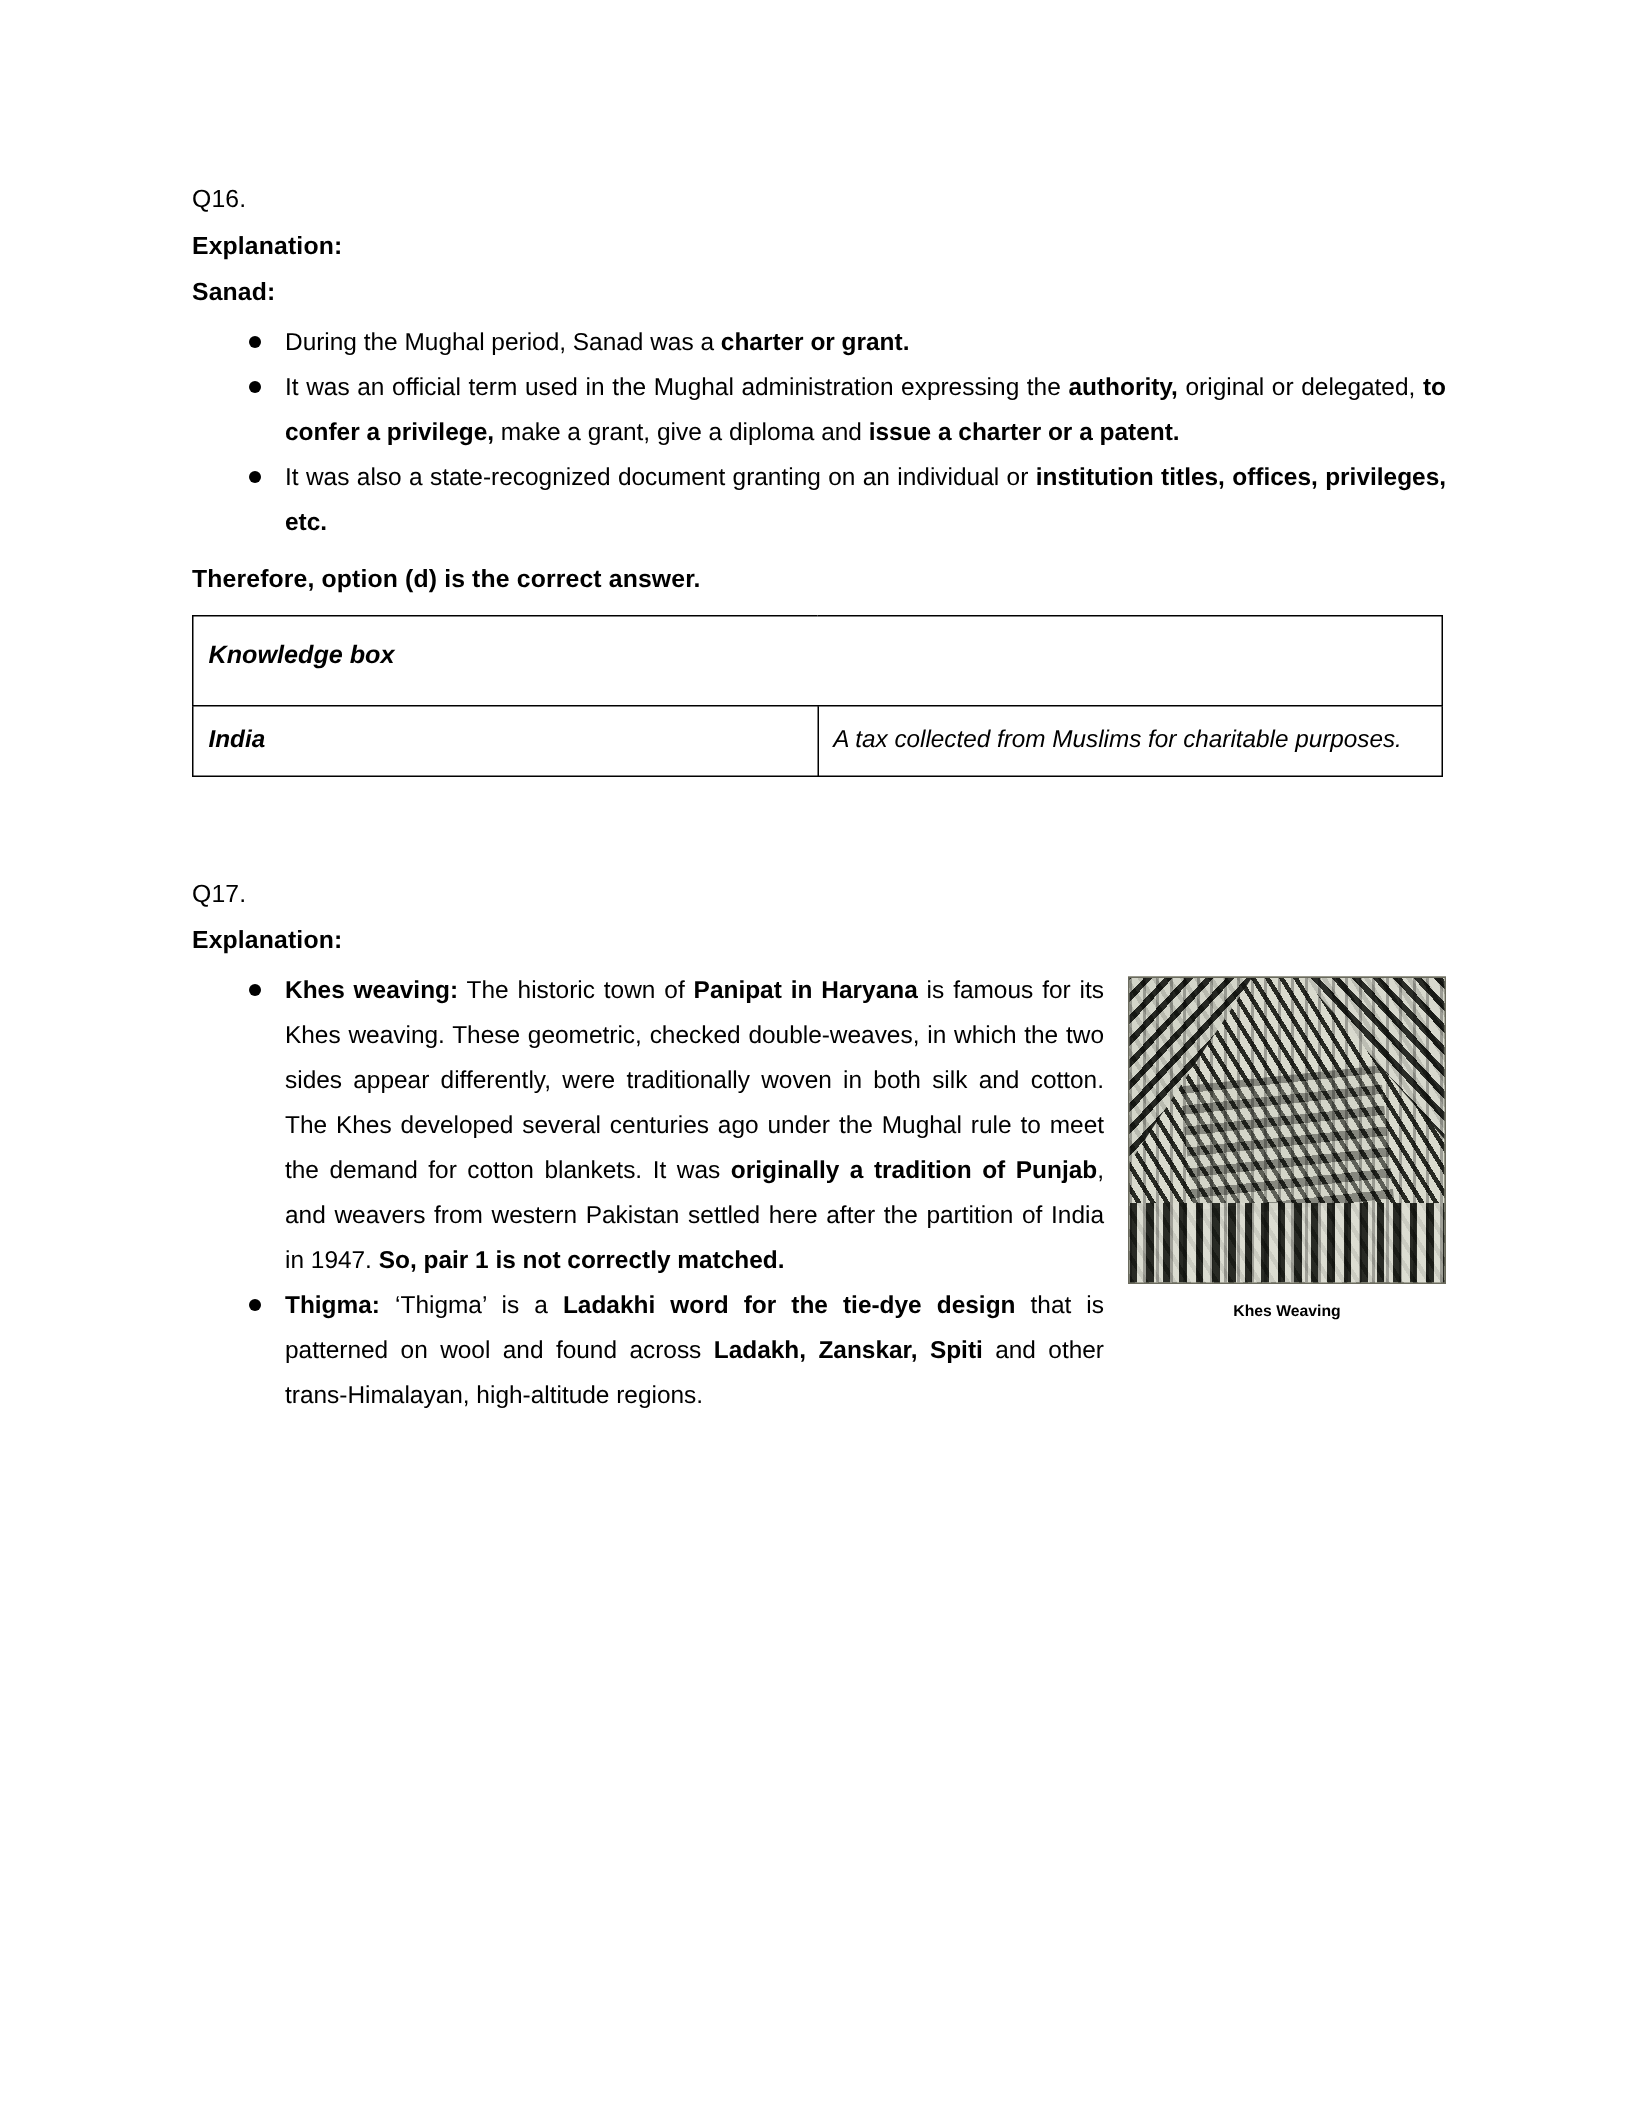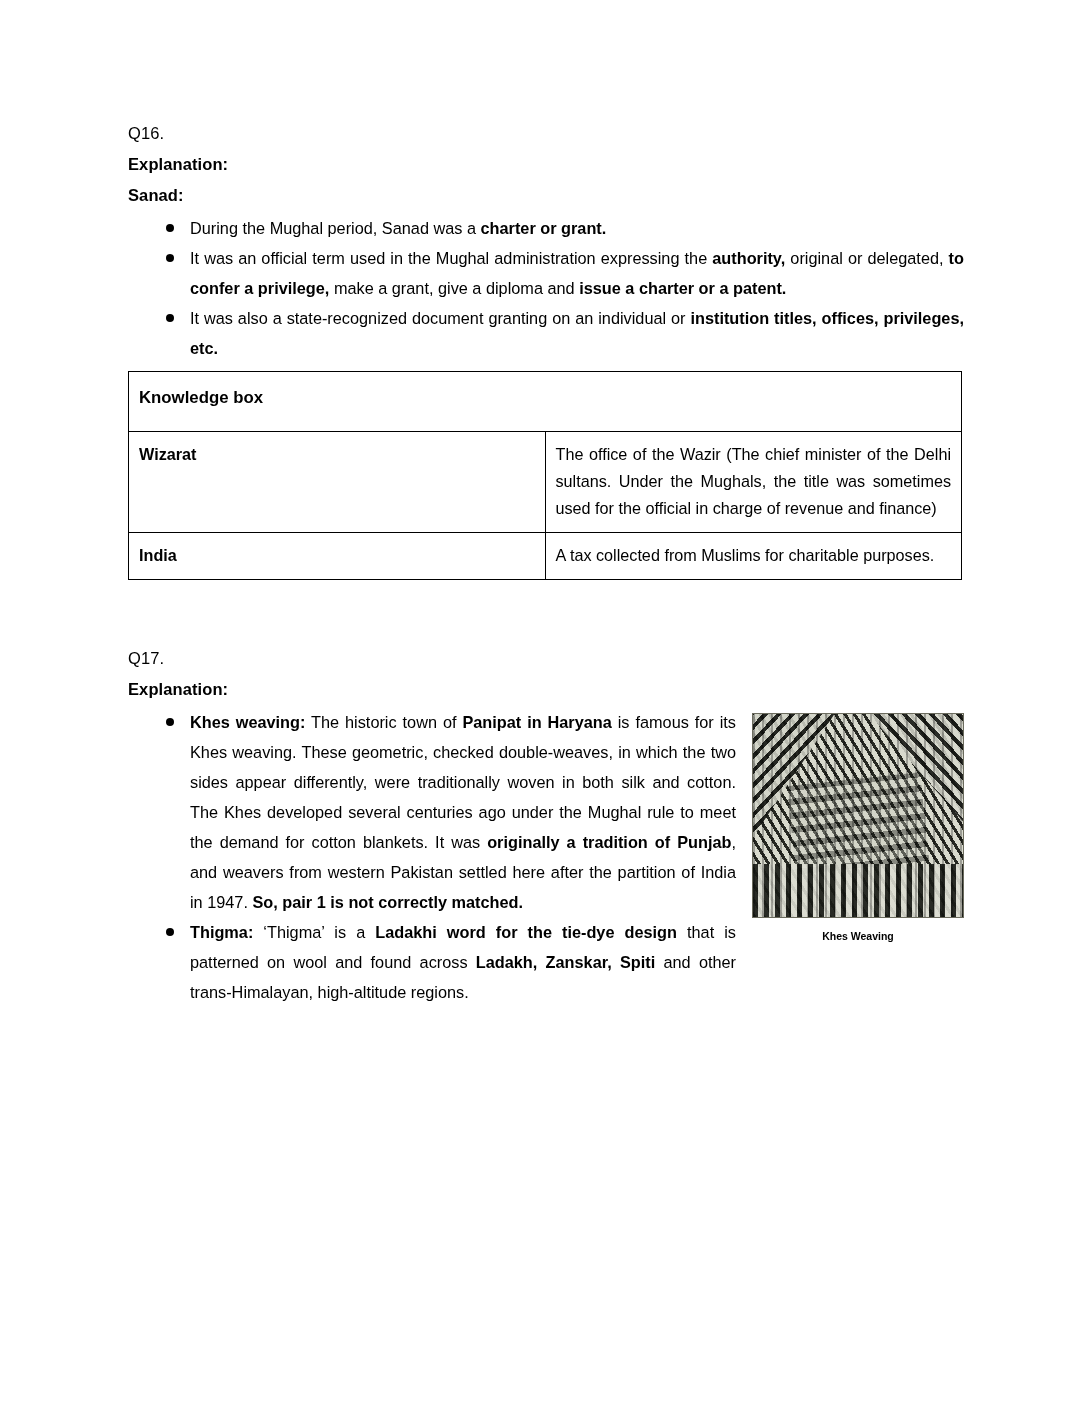--- a/index.html
+++ b/index.html
@@ -78,20 +78,21 @@
     margin-top: 8px;
     table-layout: fixed;
   }
   table.kbox td {
     border: 1px solid #000000;
     padding: 9px 10px 10px 10px;
     font-size: 16.2px;
     line-height: 27px;
     vertical-align: top;
     text-align: justify;
+    font-style: italic;
   }
   table.kbox td.hdr {
     font-weight: bold;
     font-size: 16.8px;
     padding-top: 12px;
     padding-bottom: 20px;
   }
   table.kbox td.term {
     font-weight: bold;
     width: 114px;
@@ -188,29 +189,26 @@
       <div class="q-label">Q16.</div>
       <div class="bold-line">Explanation:</div>
       <div class="bold-line">Sanad:</div>
 
       <ul class="bullets">
         <li><span>During the Mughal period, Sanad was a </span><b>charter or grant.</b></li>
         <li><span>It was an official term used in the Mughal administration expressing the </span><b>authority,</b><span> original or delegated, </span><b>to confer a privilege,</b><span> make a grant, give a diploma and </span><b>issue a charter or a patent.</b></li>
         <li><span>It was also a state-recognized document granting on an individual or </span><b>institution titles, offices, privileges, etc.</b></li>
       </ul>
 
+      <div class="therefore">Therefore, option (d) is the correct answer.</div>
 
       <table class="kbox">
         <tbody>
           <tr>
             <td class="hdr" colspan="2">Knowledge box</td>
-          </tr>
-          <tr>
-            <td class="term">Wizarat</td>
-            <td>The office of the Wazir (The chief minister of the Delhi sultans. Under the Mughals, the title was sometimes used for the official in charge of revenue and finance)</td>
           </tr>
           <tr>
             <td class="term">India</td>
             <td>A tax collected from Muslims for charitable purposes.</td>
           </tr>
         </tbody>
       </table>
     </div>
 
     <div class="spacer-block"></div>

